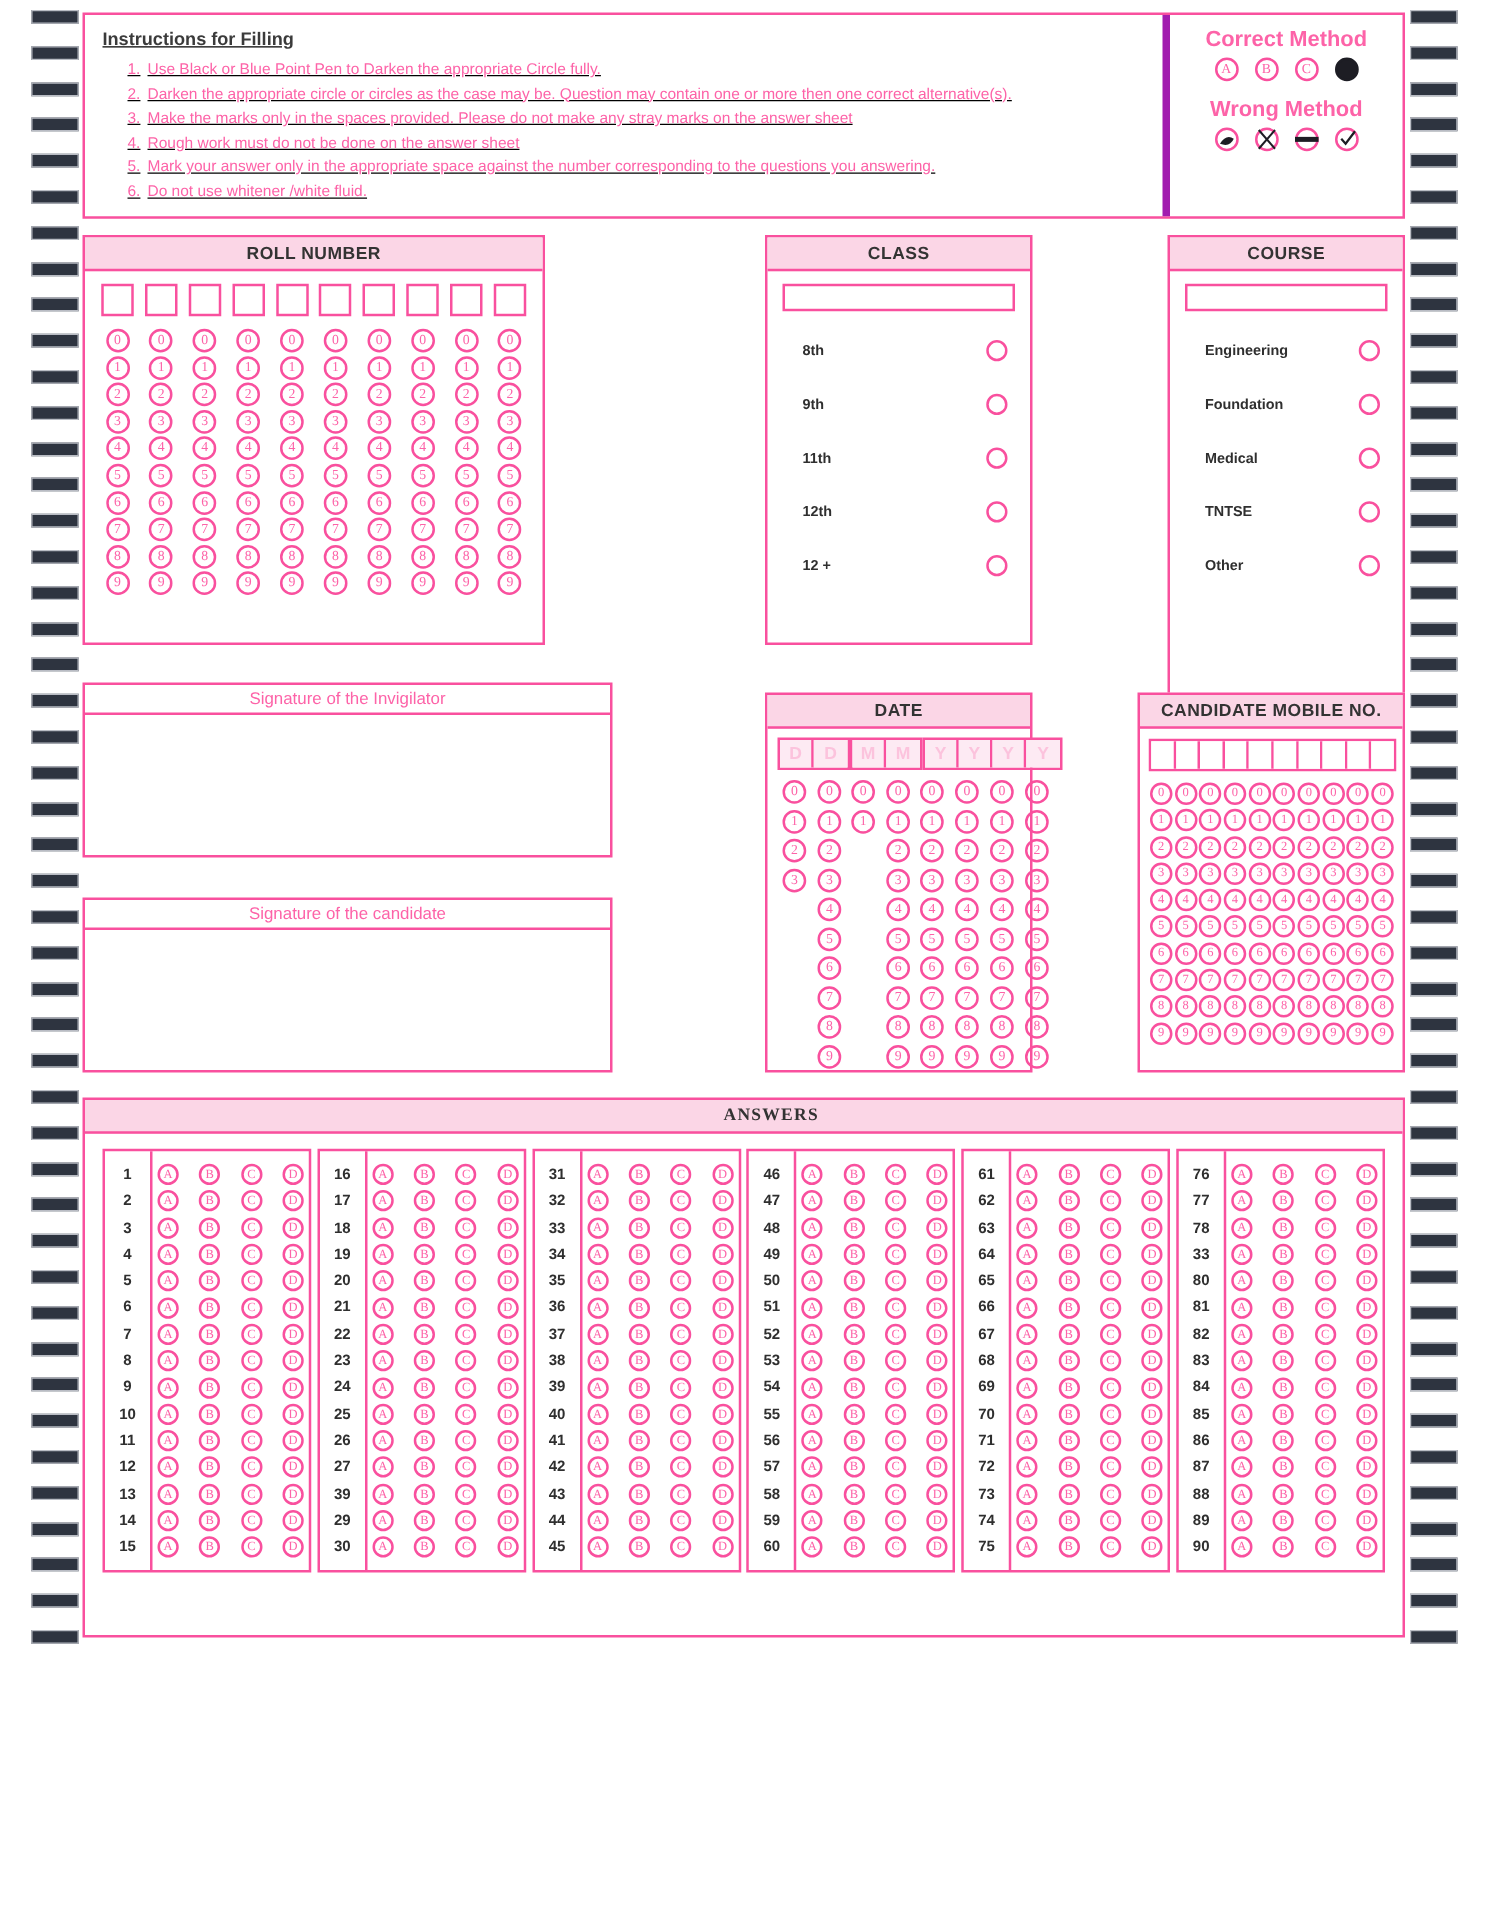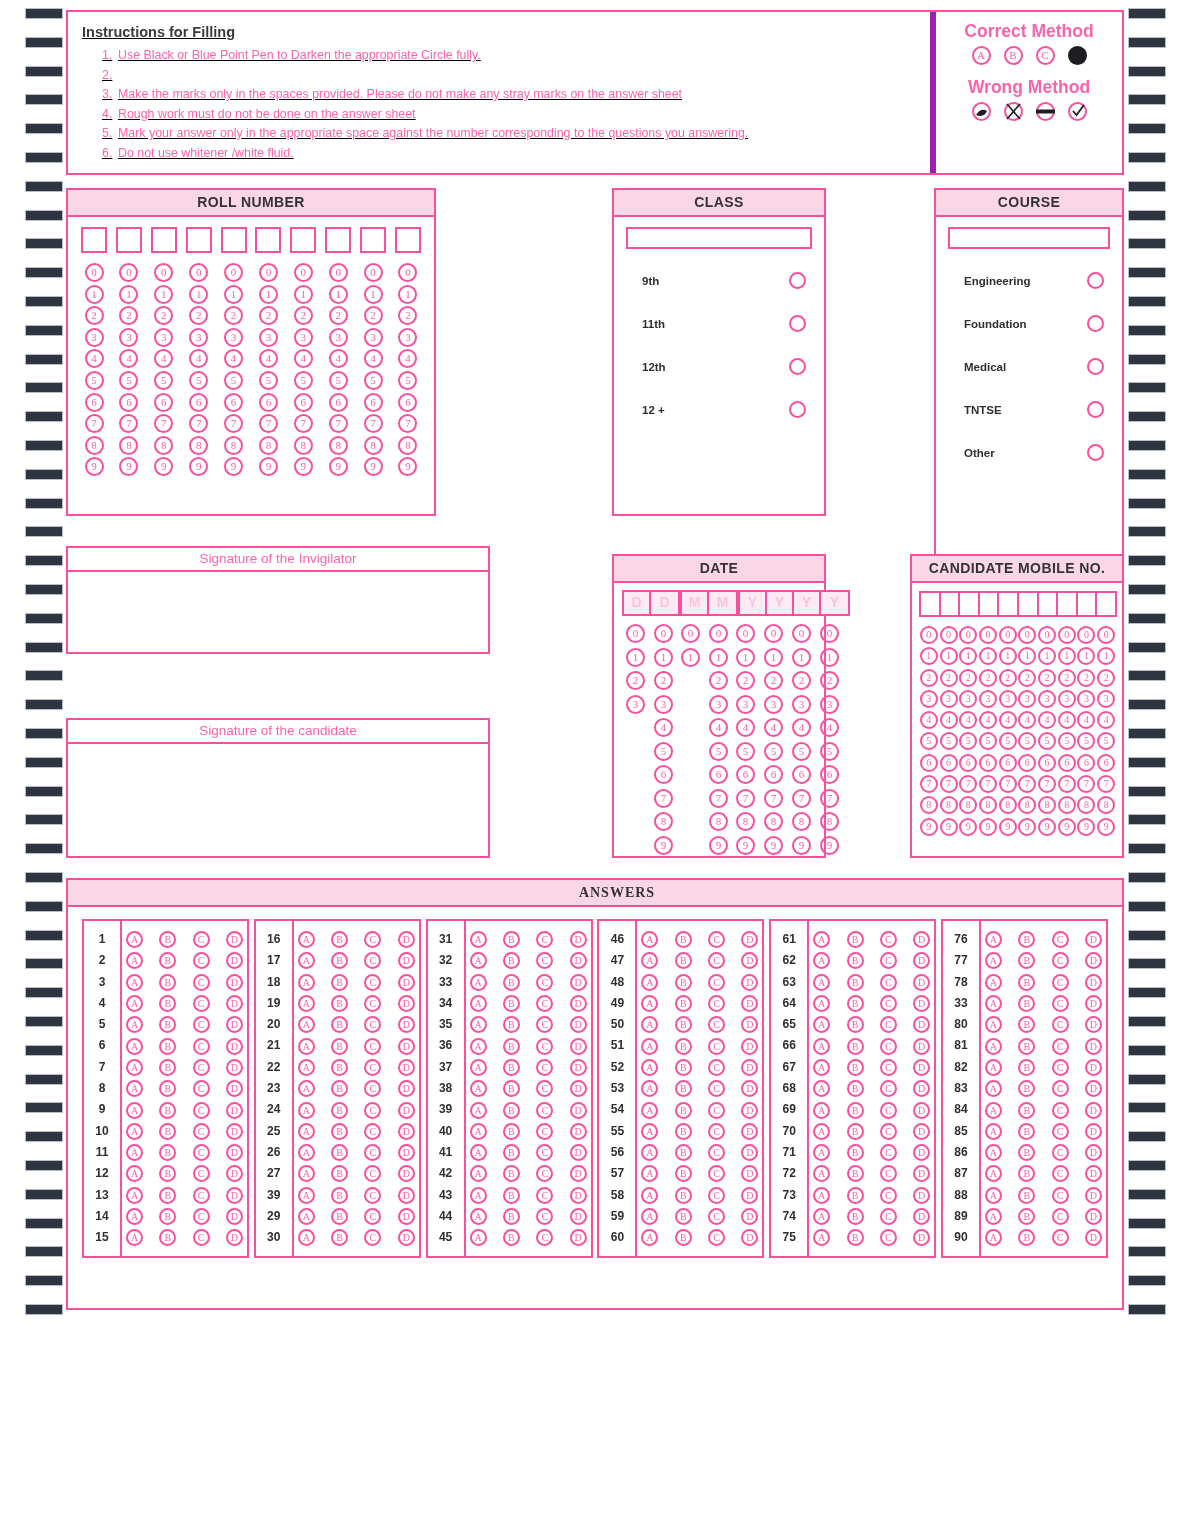--- a/index.html
+++ b/index.html
@@ -102,21 +102,21 @@
     height: 43px; padding: 0 6px 0 16px;
   }
   .opt-label { font-size: 11.5px; font-weight: bold; color: #2f2f2f; }
   .opt-bub {
     width: 17px; height: 17px; border-radius: 50%;
     border: 2px solid #f9509e; background: #fff; flex: none;
   }
 
   
   .sig { position: absolute; left: 0; width: 424px; border: 2px solid #f9509e; background: #fff; }
-  #sig-inv  { top: 536px; height: 108px; }
+  #sig-inv  { top: 536px; height: 140px; }
   #sig-cand { top: 708px; height: 140px; }
   .sig-head {
     height: 24px; line-height: 22px; text-align: center;
     border-bottom: 2px solid #f9509e;
     color: #fd63a8; font-size: 13.5px;
   }
 
   
   #date { left: 546px; top: 544px; width: 214px; height: 304px; }
   .date-body { padding: 7px 8px 0 8px; }
@@ -268,20 +268,21 @@
   <div class="instr-wrap">
     <div class="instr-main">
       <div class="instr-title">Instructions for Filling</div>
       <ul class="instr-list" id="instr-list">
           <li>
             <span class="instr-num">1.</span>
             <span>Use Black or Blue Point Pen to Darken the appropriate Circle fully.</span>
           </li>
           <li>
             <span class="instr-num">2.</span>
+            <span>Darken the appropriate circle or circles as the case may be. Question may contain one or more then one correct alternative(s).</span>
           </li>
           <li>
             <span class="instr-num">3.</span>
             <span>Make the marks only in the spaces provided. Please do not make any stray marks on the answer sheet</span>
           </li>
           <li>
             <span class="instr-num">4.</span>
             <span>Rough work must do not be done on the answer sheet</span>
           </li>
           <li>
@@ -470,20 +471,24 @@
         </div>
     </div>
   </div>
 
   <div class="sec" id="class">
     <div class="pk-head">CLASS</div>
     <div class="opt-body">
       <div class="opt-input" title=""></div>
       <div id="class-opts">
           <div class="opt-row">
+            <span class="opt-label">8th</span>
+            <span class="opt-bub"></span>
+          </div>
+          <div class="opt-row">
             <span class="opt-label">9th</span>
             <span class="opt-bub"></span>
           </div>
           <div class="opt-row">
             <span class="opt-label">11th</span>
             <span class="opt-bub"></span>
           </div>
           <div class="opt-row">
             <span class="opt-label">12th</span>
             <span class="opt-bub"></span>

